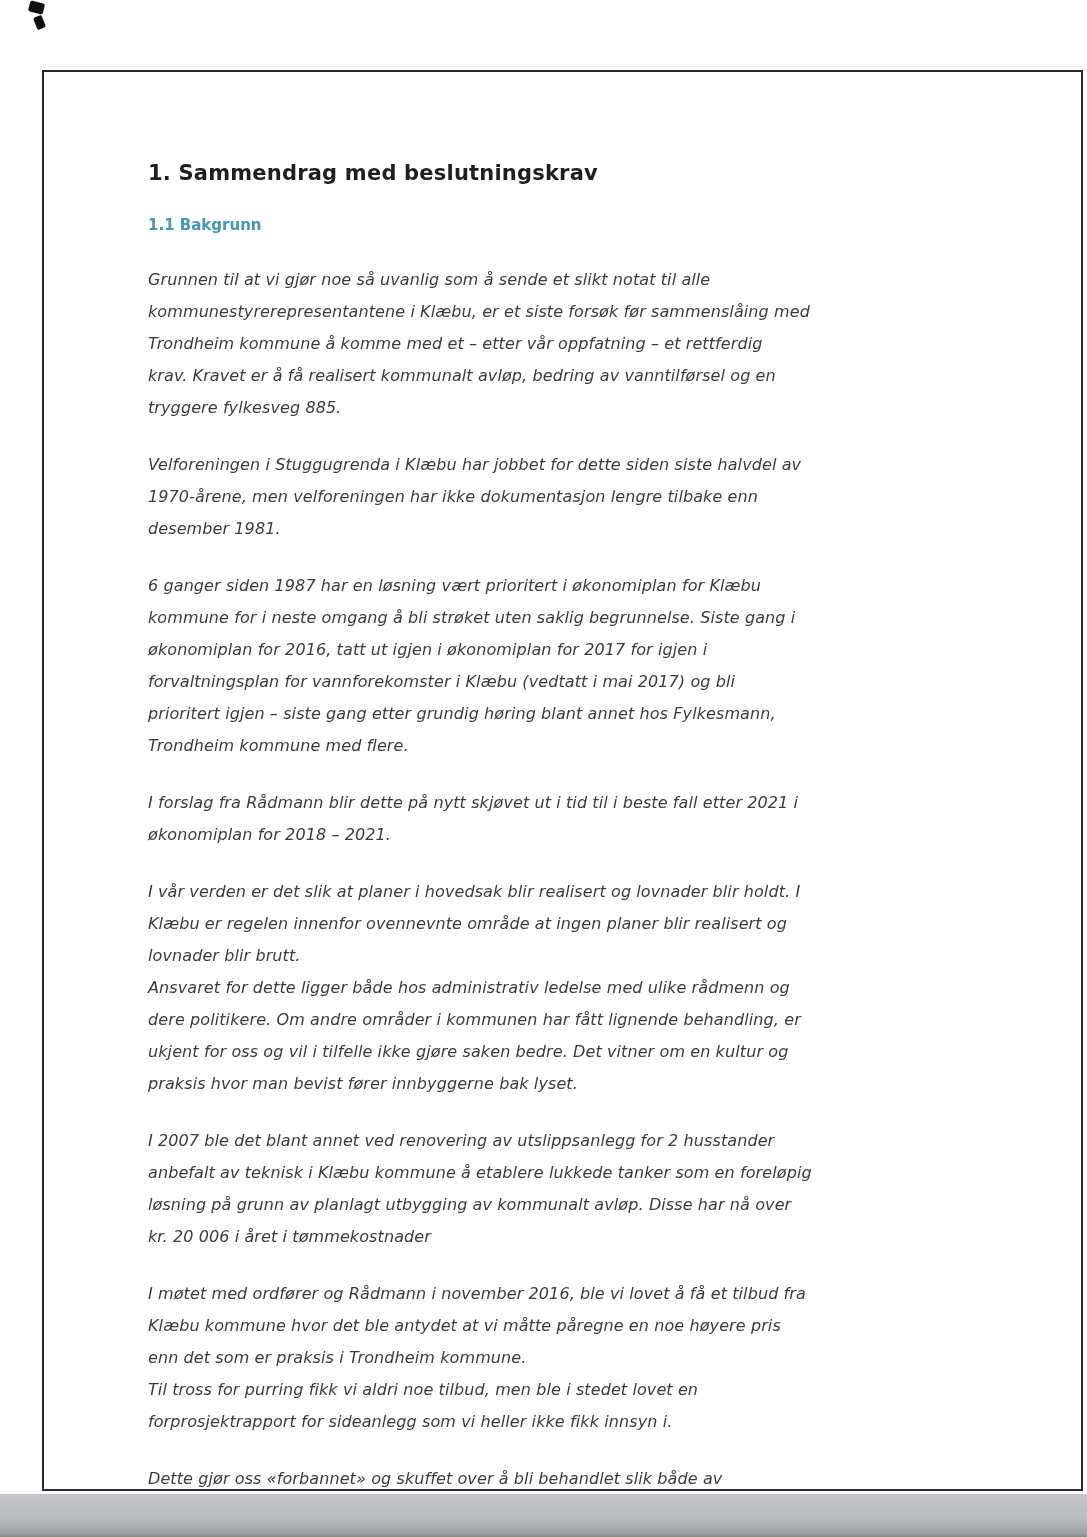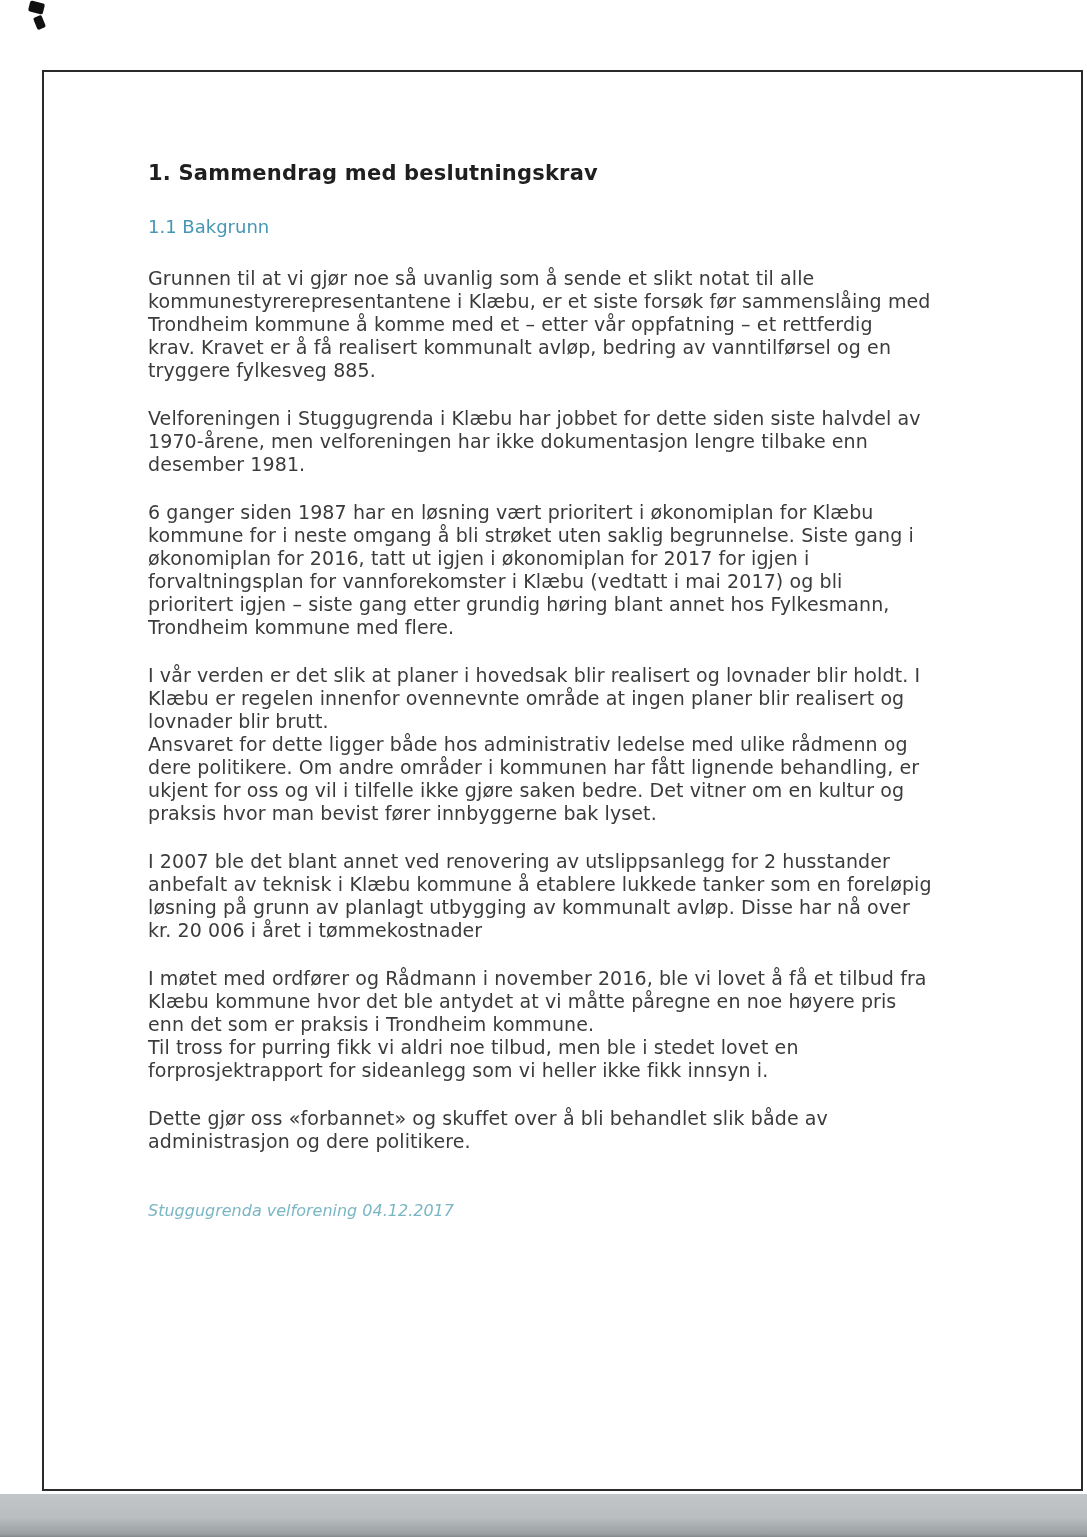--- a/index.html
+++ b/index.html
@@ -27,28 +27,29 @@
     background:#ffffff;
   }
   .content{
     position:absolute;left:104px;top:89px;width:845px;
   }
   h1.doc-heading{
     margin:0;font-size:21px;font-weight:bold;color:#1f1f1f;
     letter-spacing:0.2px;
   }
   h2.doc-subheading{
-    margin:31px 0 0 0;font-size:18px;font-weight:normal;
+    margin:31px 0 0 0;font-size:15px;font-weight:bold;
     color:var(--accent-teal);
   }
   p.para{
     margin:25px 0 0 0;
-    font-size:19px;line-height:23px;color:var(--body-text);
+    font-size:16px;line-height:32px;color:var(--body-text);
     white-space:pre-line;
     letter-spacing:0.1px;
+    font-style:italic;
   }
   p.para:first-of-type{margin-top:30px;}
   .doc-footer{
     margin:48px 0 10px 0;
     font-size:16px;font-style:italic;color:var(--footer-teal);
   }
   .scanner-band{
     position:absolute;left:0;top:1494px;width:1087px;height:43px;
     background:linear-gradient(180deg,#c3c6c8 0%,var(--scanner-grey) 55%,#9ba0a2 92%,#84898b 100%);
   }
@@ -75,20 +76,22 @@
 tryggere fylkesveg 885.</p>
       <p class="para">Velforeningen i Stuggugrenda i Klæbu har jobbet for dette siden siste halvdel av
 1970-årene, men velforeningen har ikke dokumentasjon lengre tilbake enn
 desember 1981.</p>
       <p class="para">6 ganger siden 1987 har en løsning vært prioritert i økonomiplan for Klæbu
 kommune for i neste omgang å bli strøket uten saklig begrunnelse. Siste gang i
 økonomiplan for 2016, tatt ut igjen i økonomiplan for 2017 for igjen i
 forvaltningsplan for vannforekomster i Klæbu (vedtatt i mai 2017) og bli
 prioritert igjen – siste gang etter grundig høring blant annet hos Fylkesmann,
 Trondheim kommune med flere.</p>
+      <p class="para">I forslag fra Rådmann blir dette på nytt skjøvet ut i tid til i beste fall etter 2021 i
+økonomiplan for 2018 – 2021.</p>
       <p class="para">I vår verden er det slik at planer i hovedsak blir realisert og lovnader blir holdt. I
 Klæbu er regelen innenfor ovennevnte område at ingen planer blir realisert og
 lovnader blir brutt.
 Ansvaret for dette ligger både hos administrativ ledelse med ulike rådmenn og
 dere politikere. Om andre områder i kommunen har fått lignende behandling, er
 ukjent for oss og vil i tilfelle ikke gjøre saken bedre. Det vitner om en kultur og
 praksis hvor man bevist fører innbyggerne bak lyset.</p>
       <p class="para">I 2007 ble det blant annet ved renovering av utslippsanlegg for 2 husstander
 anbefalt av teknisk i Klæbu kommune å etablere lukkede tanker som en foreløpig
 løsning på grunn av planlagt utbygging av kommunalt avløp. Disse har nå over

